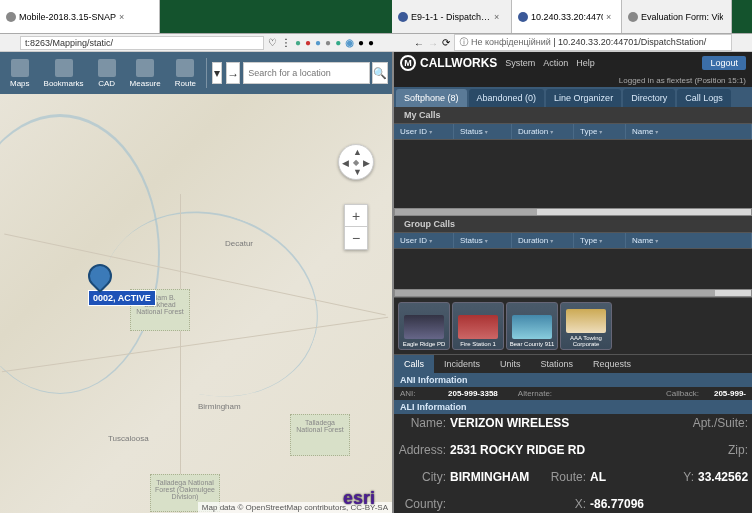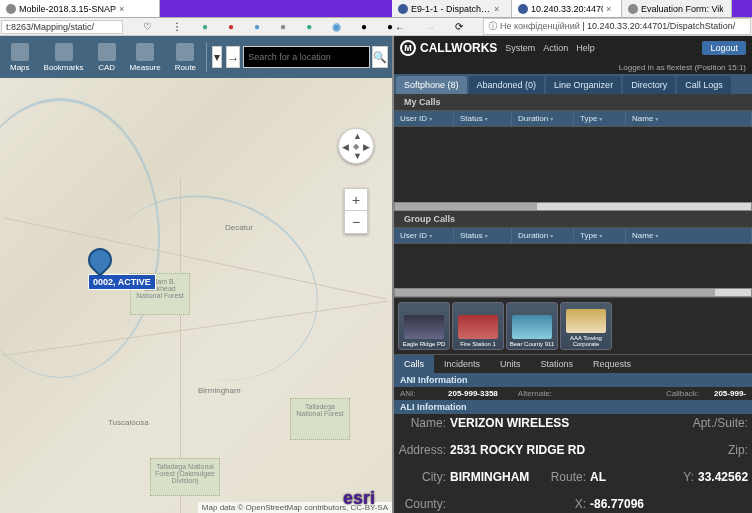--- a/index.html
+++ b/index.html
@@ -1,33 +1,33 @@
 <!DOCTYPE html>
 <html><head>
 <meta charset="utf-8">
 <style>
 *{margin:0;padding:0;box-sizing:border-box;font-family:Arial,sans-serif}
 body{width:752px;height:513px;overflow:hidden;background:#fff;display:flex;flex-direction:column}
-.chrome-tabs{height:18px;background:#6d28d9;display:flex;font-size:9px;align-items:center;border-bottom:1px solid #aaa}
+.chrome-tabs{height:34px;background:#14532d;display:flex;font-size:9px;align-items:center;border-bottom:1px solid #aaa}
 .tab{padding:2px 6px;background:#f0f0f0;border-right:1px solid #bbb;display:flex;align-items:center;gap:3px;height:100%}
 .tab.active{background:#fff}
 .tab .close{font-size:9px;color:#666}
 .favicon{width:10px;height:10px;border-radius:50%;background:#888;display:inline-block}
 .favicon.blue{background:#3b5998}
-.addr-bar{height:18px;background:#f0f0f0;display:flex;align-items:center;font-size:10px;padding:0 1px;gap:20px;border-bottom:1px solid #ccc}
+.addr-bar{height:18px;background:#f0f0f0;display:flex;align-items:center;font-size:10px;padding:0 20px;gap:4px;border-bottom:1px solid #ccc}
 .addr-input{flex:1;background:#fff;border:1px solid #ccc;padding:1px 4px;font-size:9px;color:#333}
 .not-secure{font-size:9px;color:#666}
 .main{display:flex;flex:1;overflow:hidden}
 .left{width:394px;height:100%;position:relative;display:flex;flex-direction:column;border-right:2px solid #888}
 .toolbar{height:42px;background:#44657f;display:flex;align-items:center;padding:4px;gap:2px;color:#fff}
 .tool-btn{display:flex;flex-direction:column;align-items:center;justify-content:center;padding:2px 6px;font-size:8px;color:#fff;cursor:pointer;height:40px}
 .tool-icon{width:18px;height:18px;background:rgba(255,255,255,0.3);border-radius:2px;margin-bottom:2px}
 .sep{width:1px;height:30px;background:rgba(255,255,255,0.3);margin:0 2px}
 .small-white-btn{width:22px;height:22px;background:#fff;border:1px solid #ccc;display:flex;align-items:center;justify-content:center;margin:0 1px;font-size:12px;color:#333}
-.search-box{flex:1;height:22px;background:#000000;border:1px solid #ccc;padding:10px 4px;font-size:9px;color:#888}
+.search-box{flex:1;height:22px;background:#ffffff;border:1px solid #ccc;padding:10px 4px;font-size:9px;color:#888}
 .search-btn{width:26px;height:22px;background:#fff;border:1px solid #ccc;display:flex;align-items:center;justify-content:center;font-size:11px}
 .map{flex:1;position:relative;background:#e8e4d8;overflow:hidden}
 .map-canvas{position:absolute;inset:0;background:linear-gradient(135deg,#e8e4d8 0%,#dfdac8 30%,#e8e4d8 60%,#e5e0d0 100%)}
 .river{position:absolute;border:2px solid #a0c0d0;border-radius:50%;opacity:0.6}
 .road{position:absolute;background:#d0c8b8;height:1px}
 .park{position:absolute;background:#d8e0c8;border:1px dotted #aab090;font-size:7px;color:#888;text-align:center;padding:4px}
 .city-label{position:absolute;font-size:8px;color:#7a7a7a}
 .marker{position:absolute;left:88px;top:170px}
 .marker-icon{width:24px;height:24px;background:#3b7ab8;border-radius:50% 50% 50% 0;transform:rotate(-45deg);border:2px solid #1a4a78}
 .marker-label{background:#1e52b8;color:#fff;font-size:9px;font-weight:bold;padding:2px 4px;border:1px solid #fff;margin-top:2px}

